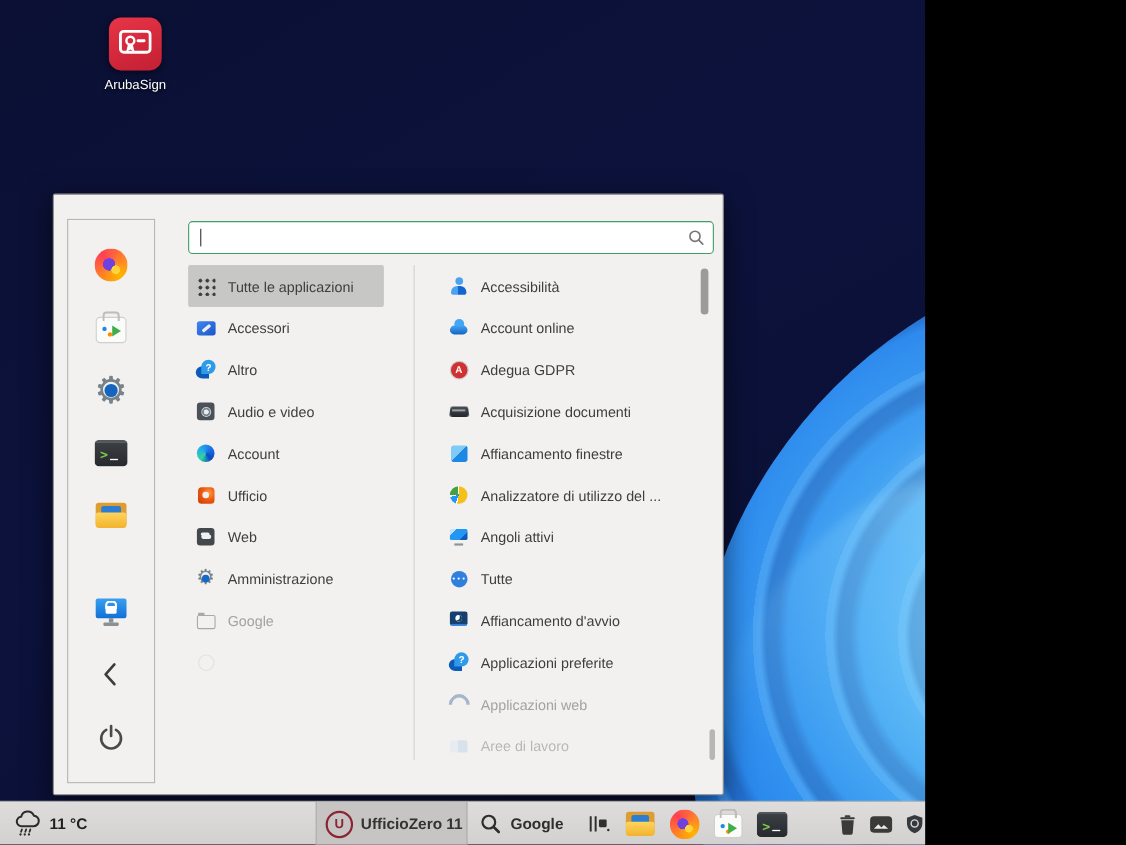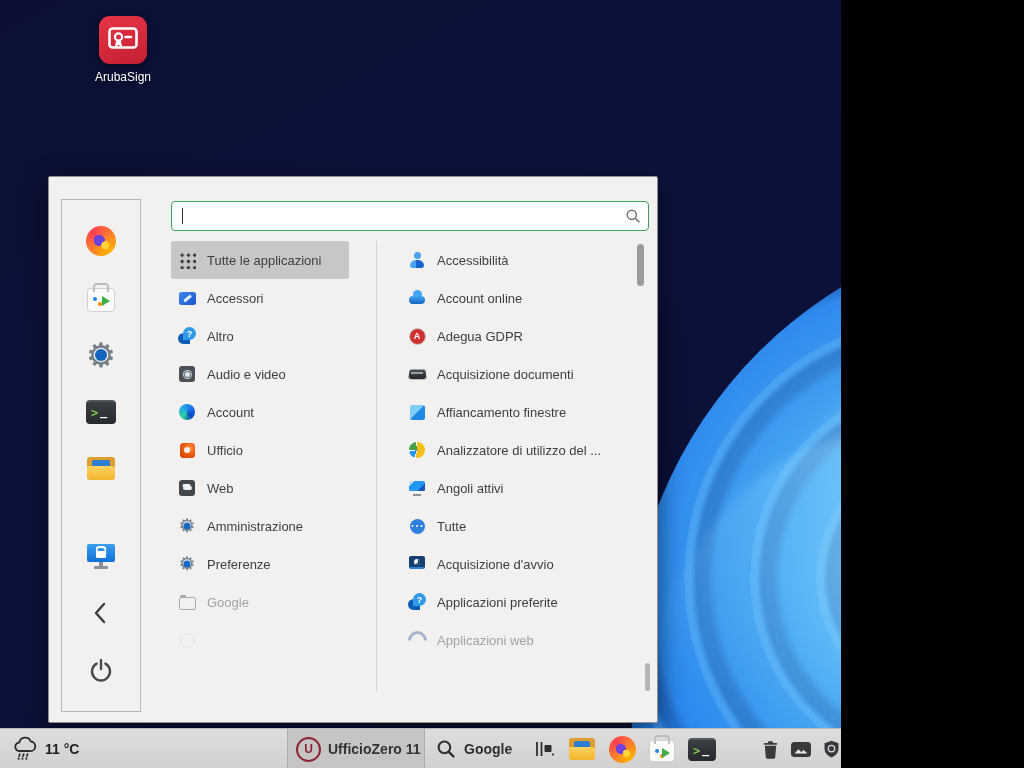--- a/index.html
+++ b/index.html
@@ -256,24 +256,20 @@
           <span class="lbl">Ufficio</span>
         </div>
       <div class="row">
           <span class="ic ic-web"></span>
           <span class="lbl">Web</span>
         </div>
       <div class="row">
           <span class="ic ic-gear"></span>
           <span class="lbl">Amministrazione</span>
         </div>
-      <div class="row">
-          <span class="ic ic-gear"></span>
-          <span class="lbl">Preferenze</span>
-        </div>
       <div class="row dim">
           <span class="ic ic-places"></span>
           <span class="lbl">Google</span>
         </div>
       <div class="row ghost">
           <span class="ic ic-recent"></span>
           <span class="lbl"></span>
         </div>
     </div>
 
@@ -305,29 +301,33 @@
       <div class="row">
           <span class="ic ic-monitor"></span>
           <span class="lbl">Angoli attivi</span>
         </div>
       <div class="row">
           <span class="ic ic-applets"></span>
           <span class="lbl">Tutte</span>
         </div>
       <div class="row">
           <span class="ic ic-startup"></span>
-          <span class="lbl">Acquisizione d'avvio</span>
+          <span class="lbl">Affiancamento d'avvio</span>
         </div>
       <div class="row">
           <span class="ic ic-bubble"></span>
           <span class="lbl">Applicazioni preferite</span>
         </div>
       <div class="row dim">
           <span class="ic ic-webapp"></span>
           <span class="lbl">Applicazioni web</span>
+        </div>
+      <div class="row ghost">
+          <span class="ic ic-workspaces"></span>
+          <span class="lbl">Aree di lavoro</span>
         </div>
     </div>
 
     <div class="thumb"></div>
     <div class="thumb2"></div>
   </div>
 
   <div class="taskbar">
     <div class="tb-weather">
       <svg width="27" height="27" viewBox="0 0 26 26">

